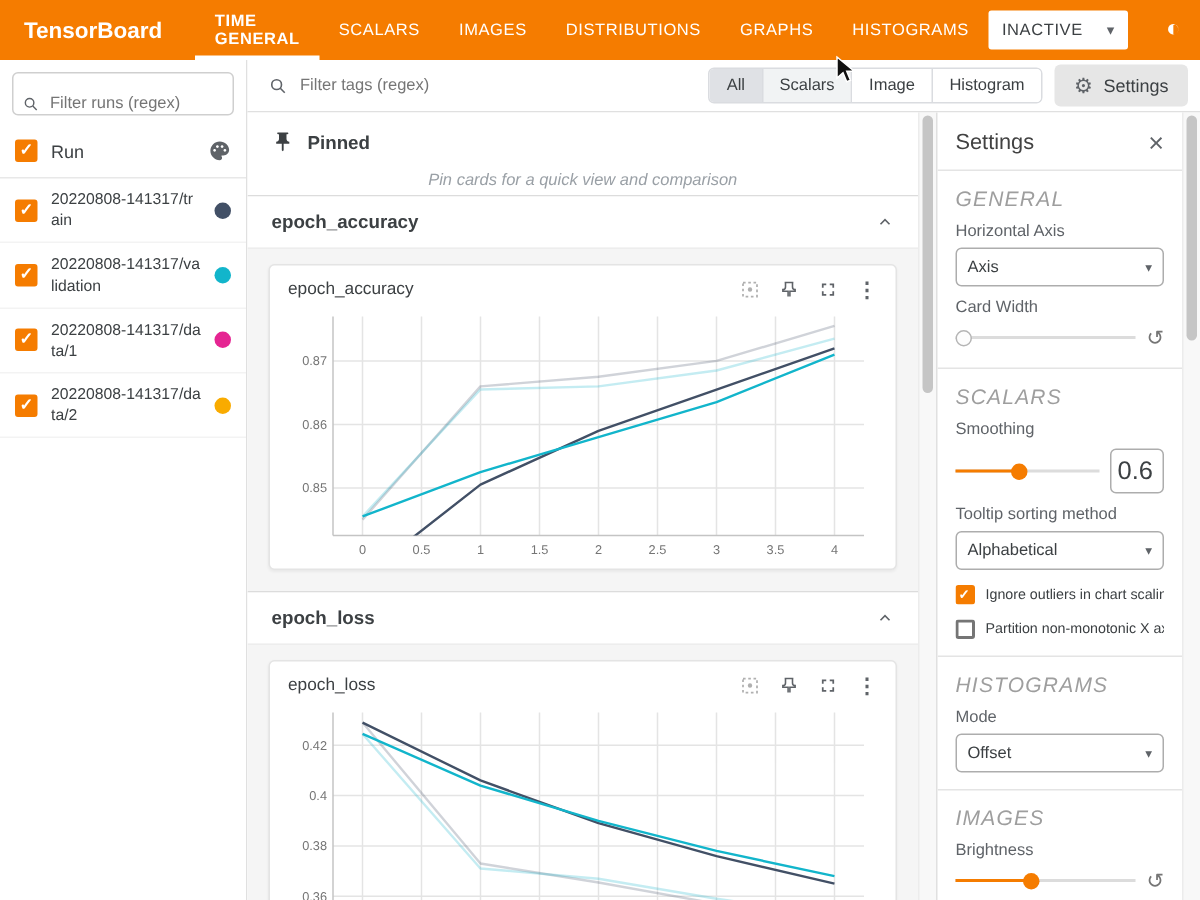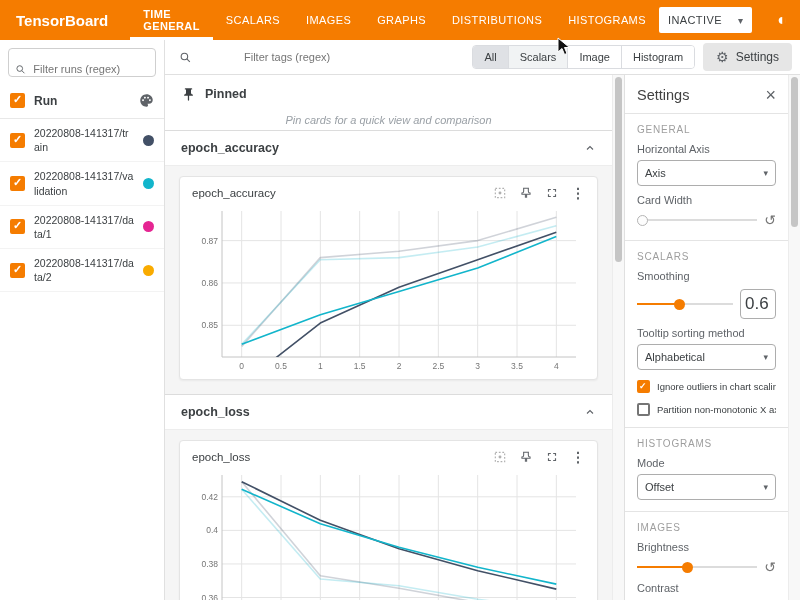--- a/index.html
+++ b/index.html
@@ -23,73 +23,73 @@
 
   
   .body{flex:1;display:flex;min-height:0;}
 
   
   .sidebar{width:165px;flex:none;border-right:1px solid #e0e0e0;background:#fff;display:flex;flex-direction:column;}
   .search-box{margin:8px 8px 6px;border:1px solid #cfcfcf;border-radius:4px;height:29px;
        display:flex;align-items:flex-end;padding:0 6px;gap:5px;}
   .search-box input{border:0;outline:0;width:100%;font-size:11px;font-family:inherit;color:#333;background:transparent;}
   .runs-header{display:flex;align-items:center;gap:9px;padding:10px 10px;border-bottom:1px solid #e8e8e8;}
-  .runs-title{flex:1;font-size:12px;color:#3c4043;font-weight:bold;}
+  .runs-title{flex:1;font-size:12px;color:#3c4043;}
   .run-item{display:flex;align-items:center;gap:9px;padding:7px 10px;border-bottom:1px solid #f3f3f3;cursor:pointer;}
   .run-label{flex:1;font-size:10.5px;color:#3c4043;line-height:1.35;word-break:break-all;}
   .run-dot{width:11px;height:11px;border-radius:50%;flex:none;}
 
   
   .cb{width:15px;height:15px;border:2px solid #757575;border-radius:2px;flex:none;position:relative;cursor:pointer;background:#fff;}
   .cb.on{background:#f57c00;border-color:#f57c00;}
   .cb.on::after{content:"✓";position:absolute;color:#fff;font-size:11px;font-weight:700;left:1px;top:-2px;}
 
   
   .center{flex:1;display:flex;flex-direction:column;min-width:0;}
   .tags-toolbar{height:35px;flex:none;display:flex;align-items:center;border-bottom:1px solid #e0e0e0;
        padding:0 8px;gap:8px;background:#fff;}
   .tag-search{display:flex;align-items:center;gap:6px;flex:1;padding-left:6px;min-width:0;}
-  .tag-search input{border:0;outline:0;font-size:11px;width:150px;font-family:inherit;margin-left:44px;}
+  .tag-search input{border:0;outline:0;font-size:11px;width:150px;font-family:inherit;}
   .chips{display:flex;border:1px solid #dadce0;border-radius:4px;overflow:hidden;margin-left:auto;flex:none;}
   .chip{font-family:inherit;border:0;border-left:1px solid #dadce0;background:#fff;padding:5px 11px;
        font-size:11px;color:#3c4043;cursor:pointer;}
   .chip:first-child{border-left:0;}
   .chip.selected{background:#dfe1e5;}
   .chip.hovered{background:#f1f3f4;}
   .settings-btn{display:flex;align-items:center;gap:7px;background:#e6e6e6;border:0;border-radius:4px;
        height:28px;padding:0 13px;font-size:12px;color:#3c4043;font-family:inherit;cursor:pointer;flex:none;}
   .settings-btn .g{font-size:14px;color:#5f6368;}
 
   .content-row{flex:1;display:flex;min-height:0;}
   .main-scroll{flex:1;min-width:0;background:#fff;overflow:hidden;}
   .vscrollbar{width:12px;flex:none;background:#f8f8f8;border-left:1px solid #ececec;position:relative;}
   .vscrollbar .thumb{position:absolute;left:2px;right:2px;top:2px;height:185px;background:#c5c5c5;border-radius:4px;cursor:pointer;}
   .vscrollbar.right .thumb{height:150px;}
 
   
-  .pinned-row{display:flex;align-items:flex-start;gap:9px;padding:12px 16px 5px;}
+  .pinned-row{display:flex;align-items:center;gap:9px;padding:12px 16px 5px;}
   .pinned-title{font-size:12.5px;font-weight:700;color:#3c4043;}
   .pinned-hint{text-align:center;font-size:11px;font-style:italic;color:#9aa0a6;padding:7px 0 4px;border-bottom:1px solid #dcdcdc;}
   .sec-header{display:flex;align-items:center;justify-content:space-between;padding:10px 16px;background:#fff;cursor:pointer;}
   .sec-title{font-size:12.5px;font-weight:700;color:#3c4043;}
   .card-area{background:#f5f5f5;padding:10px 14px 14px;border-top:1px solid #ededed;border-bottom:1px solid #dcdcdc;}
   .card{background:#fff;border:1px solid #e4e4e4;border-radius:4px;padding:6px 8px 2px;box-shadow:0 1px 2px rgba(0,0,0,.05);}
   .card-header{display:flex;align-items:center;gap:12px;padding:3px 4px 5px;}
   .card-title{flex:1;font-size:11.5px;color:#3c4043;}
   .cicon{color:#757575;display:flex;align-items:center;cursor:pointer;}
   .kebab{font-size:14px;color:#5f6368;font-weight:700;cursor:pointer;line-height:1;}
   .chart{display:block;}
 
   
   .settings-panel{width:164px;flex:none;border-left:1px solid #e0e0e0;background:#fff;overflow:hidden;}
   .sp-header{display:flex;align-items:center;justify-content:space-between;padding:11px 12px 9px;}
   .sp-title{font-size:14.5px;color:#424242;}
   .sp-close{font-size:18px;color:#5f6368;cursor:pointer;line-height:1;}
   .sp-section{border-top:1px solid #e4e4e4;padding:8px 12px 11px;}
-  .sp-cat{font-size:10px;letter-spacing:.8px;color:#9e9e9e;margin:2px 0 4px;}
+  .sp-cat{font-size:14px;letter-spacing:.8px;color:#9e9e9e;margin:2px 0 4px;font-style:italic;}
   .sp-label{font-size:11px;color:#5f6368;margin:8px 0 5px;}
   .sp-select{border:1px solid #adadad;border-radius:4px;height:26px;display:flex;align-items:center;
        justify-content:space-between;padding:0 7px;font-size:11px;color:#3c4043;cursor:pointer;}
   .sp-select .caret{color:#5f6368;font-size:9px;}
   .slider-row{display:flex;align-items:center;gap:7px;margin:7px 0 2px;}
   .slider{flex:1;position:relative;height:14px;cursor:pointer;--pct:0%;}
   .slider .track{position:absolute;left:0;right:0;top:6px;height:2px;background:#dcdcdc;}
   .slider .fill{position:absolute;left:0;top:6px;height:2px;background:#f57c00;width:var(--pct);}
   .slider .thumb{position:absolute;top:2px;left:max(0px,calc(var(--pct) - 6px));width:11px;height:11px;border-radius:50%;background:#f57c00;}
   .slider.neutral .thumb{background:#fdfdfd;border:1px solid #b5b5b5;}
@@ -106,22 +106,22 @@
 <body>
 
 <div class="app">
 
   <header class="topbar">
     <div class="logo">TensorBoard</div>
     <nav class="tabs">
       <div class="tab active">TIME GENERAL</div>
       <div class="tab">SCALARS</div>
       <div class="tab">IMAGES</div>
+      <div class="tab">DISTRIBUTIONS</div>
       <div class="tab">GRAPHS</div>
-      <div class="tab">DISTRIBUTIONS</div>
       <div class="tab">HISTOGRAMS</div>
     </nav>
     <div class="top-right">
       <div class="status-select">
         <span>INACTIVE</span>
         <span class="caret">▾</span>
       </div>
       <span class="hicon">◐</span>
       <span class="hicon">↻</span>
 

